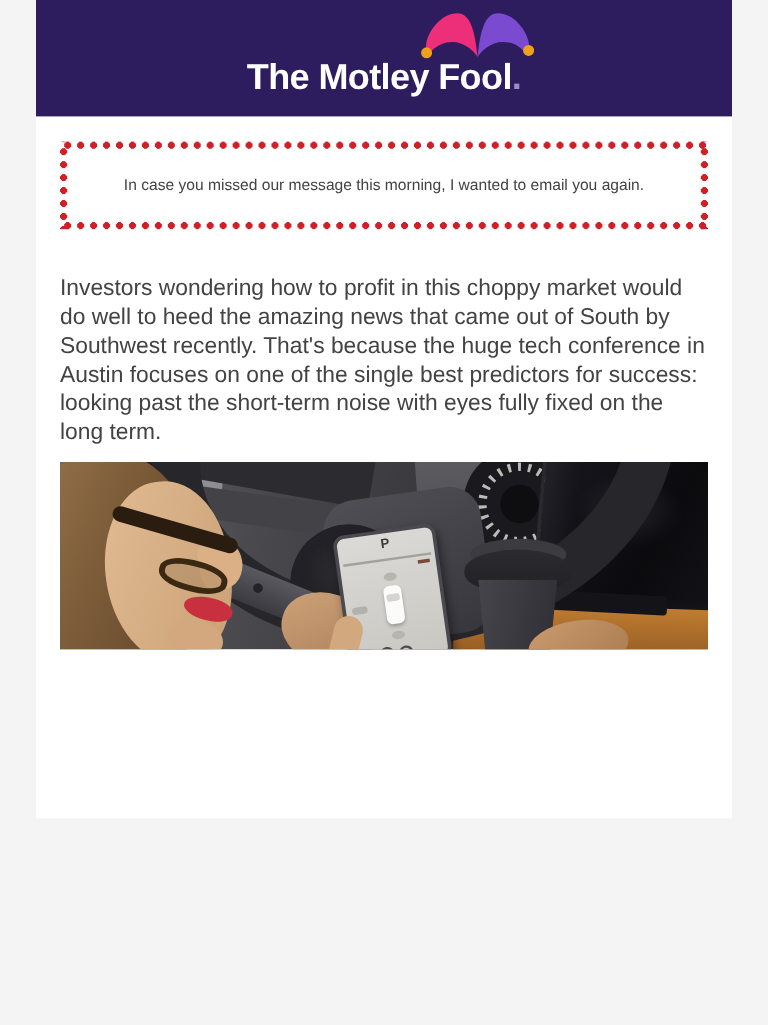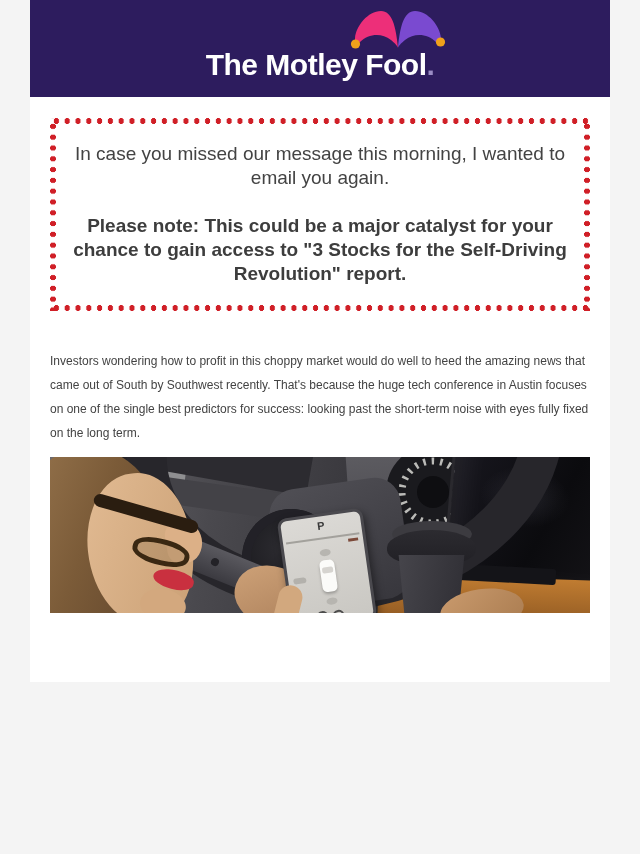--- a/index.html
+++ b/index.html
@@ -32,36 +32,36 @@
     position: absolute; top: 8px; left: 50%; margin-left: 28px;
     width: 100px; height: 42px;
   }
 
   
   .content { padding: 0 20px; }
   .notice {
     margin-top: 21px;
     padding: 24px 22px 25px;
     text-align: center;
-    line-height: 24px; font-size: 19px;
+    line-height: 24px; font-size: 13px;
     background-image:
       radial-gradient(circle closest-side, #d01f27 92%, rgba(0,0,0,0)),
       radial-gradient(circle closest-side, #d01f27 92%, rgba(0,0,0,0)),
       radial-gradient(circle closest-side, #d01f27 92%, rgba(0,0,0,0)),
       radial-gradient(circle closest-side, #d01f27 92%, rgba(0,0,0,0));
     background-size: 10.8px 6px, 10.8px 6px, 6px 10.8px, 6px 10.8px;
     background-position: 1px 0, 1px 100%, 0 3px, 100% 3px;
     background-repeat: repeat-x, repeat-x, repeat-y, repeat-y;
   }
   .notice p { margin: 0; }
   .notice p + p { margin-top: 24px; }
   .notice .strong { font-weight: 700; color: #3d3d3d; }
 
   
-  .para { margin: 20px 0 0; font-size: 12px; line-height: 24px; }
+  .para { margin: 20px 0 0; font-size: 19px; line-height: 24px; }
   .notice + .para { margin-top: 38px; }
 
   
   .photo {
     position: relative; width: 540px; height: 156px;
     margin: 12px 0 0; overflow: hidden;
     background: linear-gradient(100deg, #6a696e 0%, #4a494e 30%, #39383d 55%, #232227 100%);
   }
   .abs { position: absolute; }
   .tl-light  { left: 64px;  top: 0;      width: 72px;  height: 22px; background: #8f8f91; transform: rotate(6deg); }
@@ -153,21 +153,20 @@
           <circle cx="92.5" cy="34" r="4.6" fill="#f0a11b"></circle>
         </svg>
         <div class="logo-text"><span>The Motley</span><span>&nbsp;</span><span>Fool</span><span class="period">.</span></div>
       </div>
     </header>
 
     <main class="content">
 
       <div class="notice">
         <p>In case you missed our message this morning, I wanted to email you again.</p>
-        <p class="strong">Please note: This could be a major catalyst for your chance to gain access to "3 Stocks for the Self-Driving Revolution" report.</p>
       </div>
 
       <p class="para">Investors wondering how to profit in this choppy market would do well to heed the amazing news that came out of South by Southwest recently. That's because the huge tech conference in Austin focuses on one of the single best predictors for success: looking past the short-term noise with eyes fully fixed on the long term.</p>
 
       <figure class="photo">
 
         <div class="abs tl-light"></div>
         <div class="abs tl-bar1"></div>
         <div class="abs tl-bar2"></div>
         <div class="abs tl-shelf"></div>

